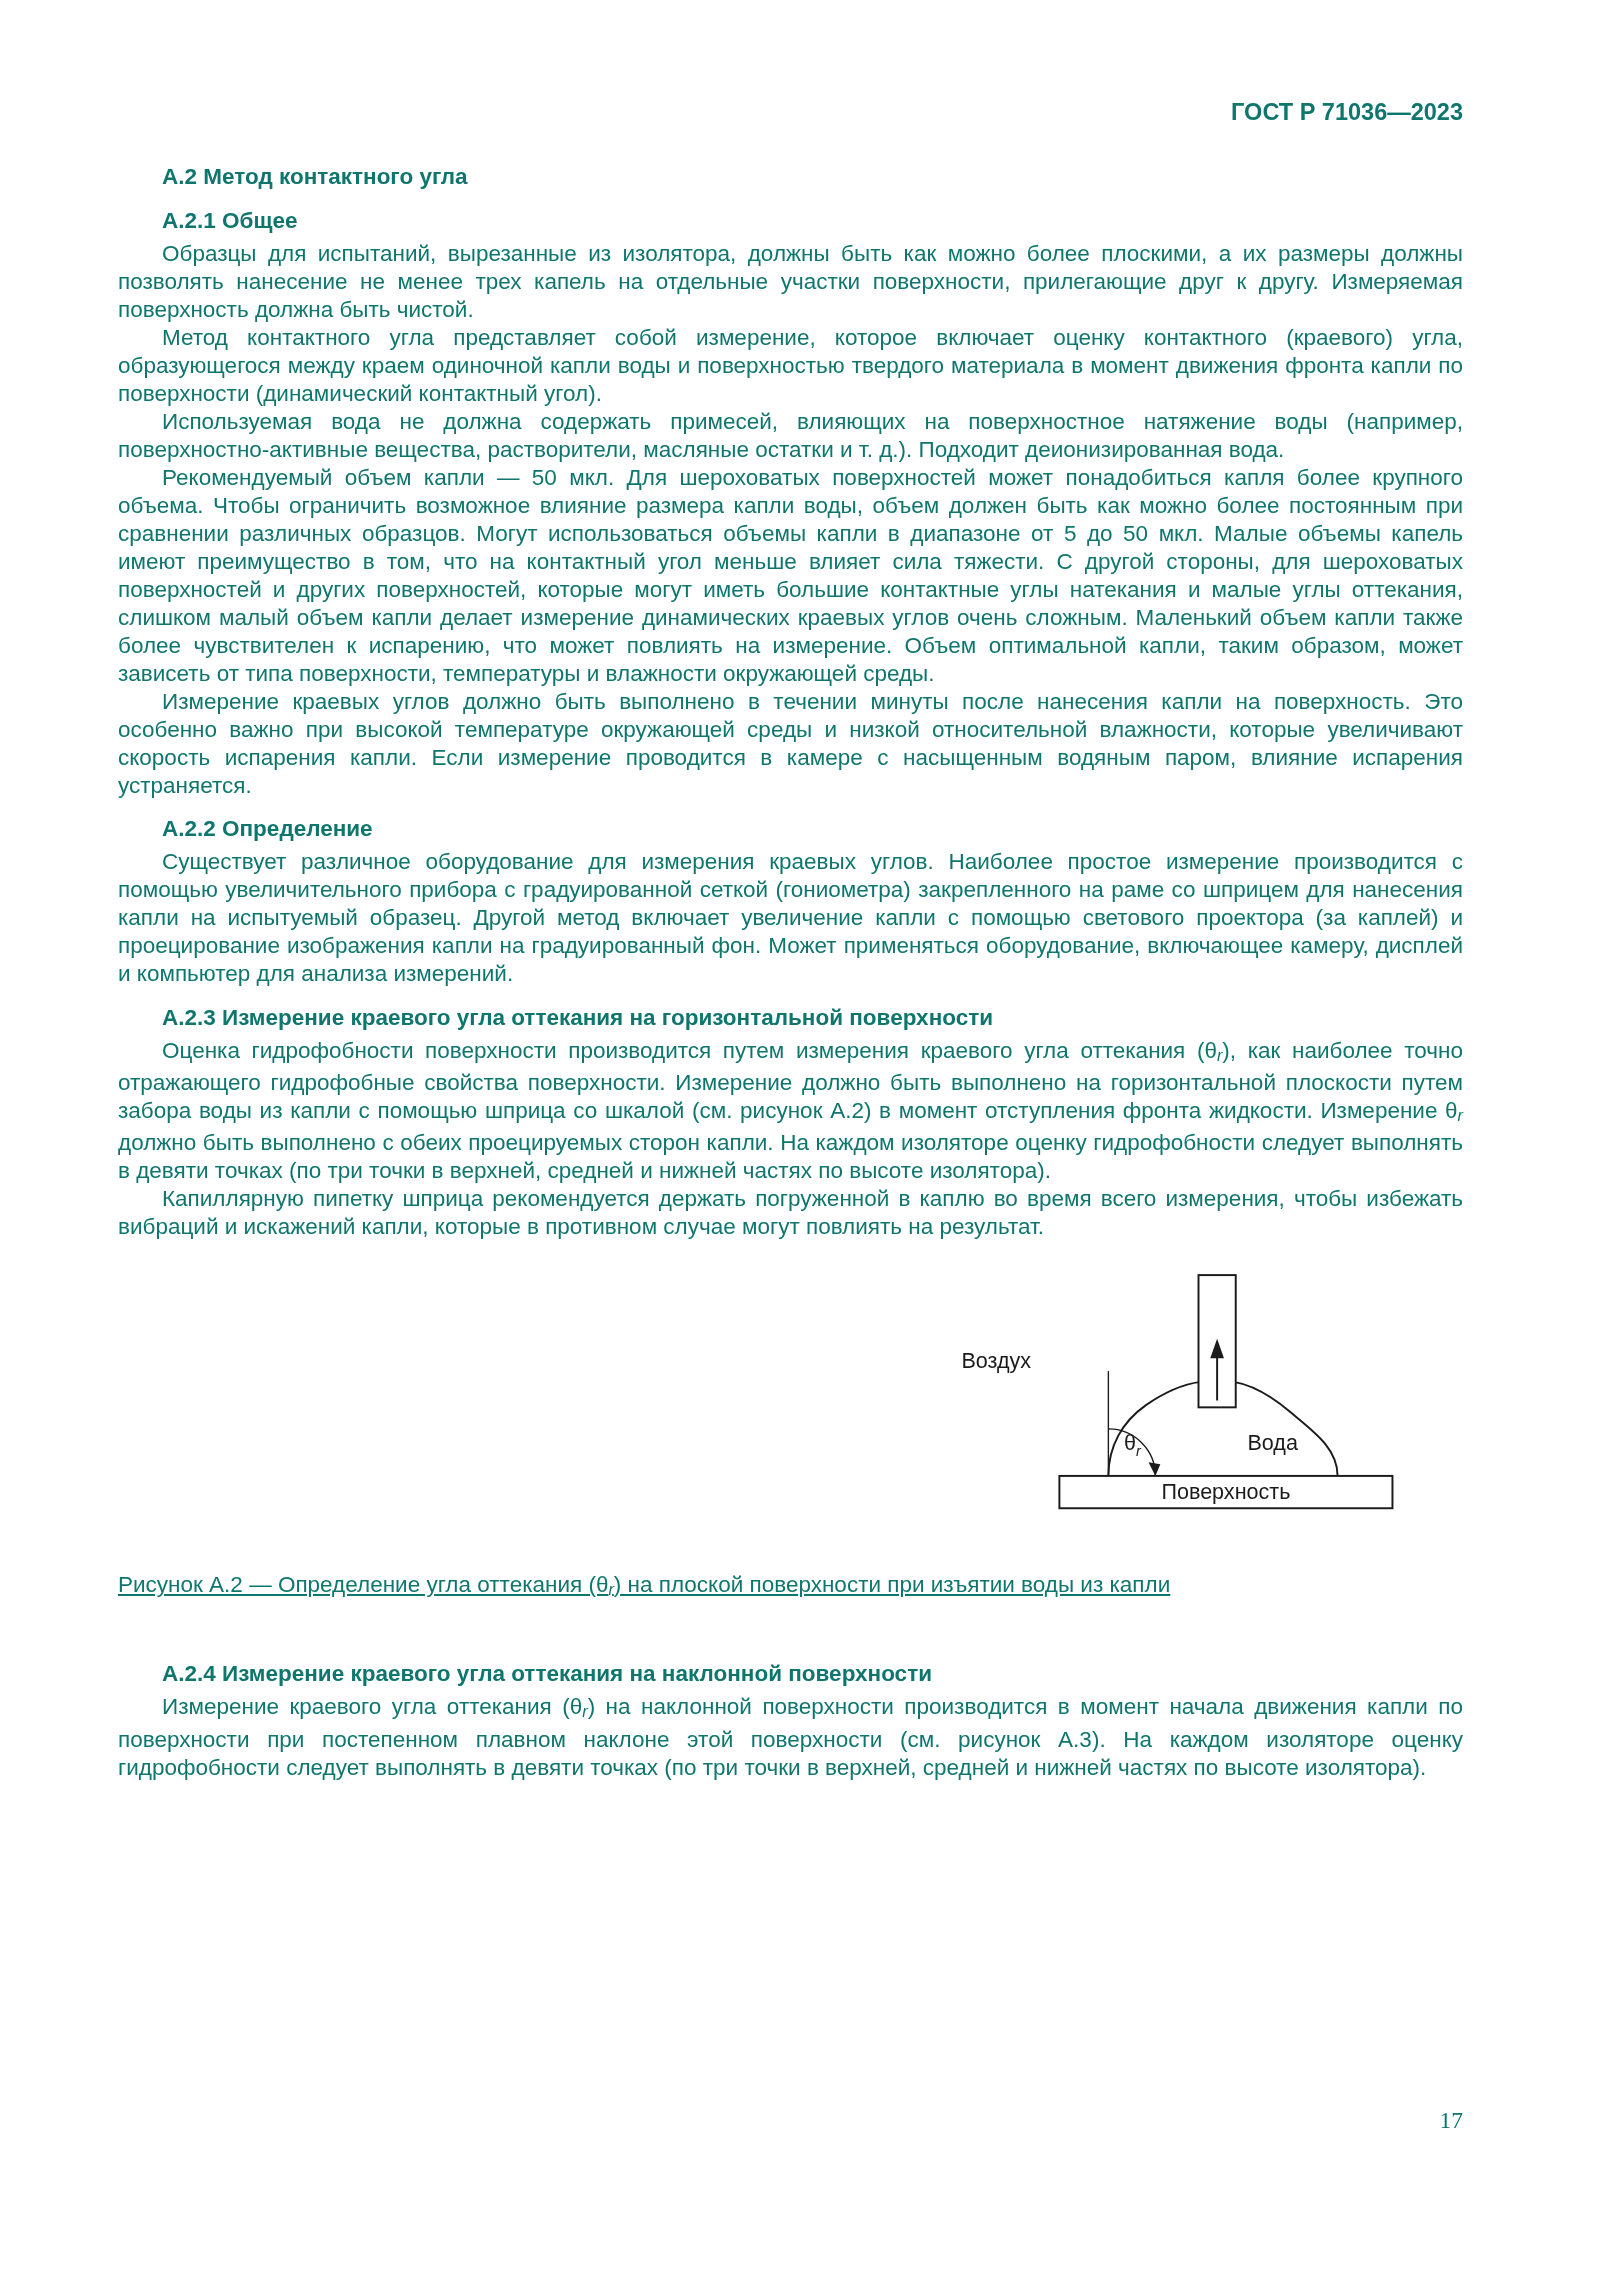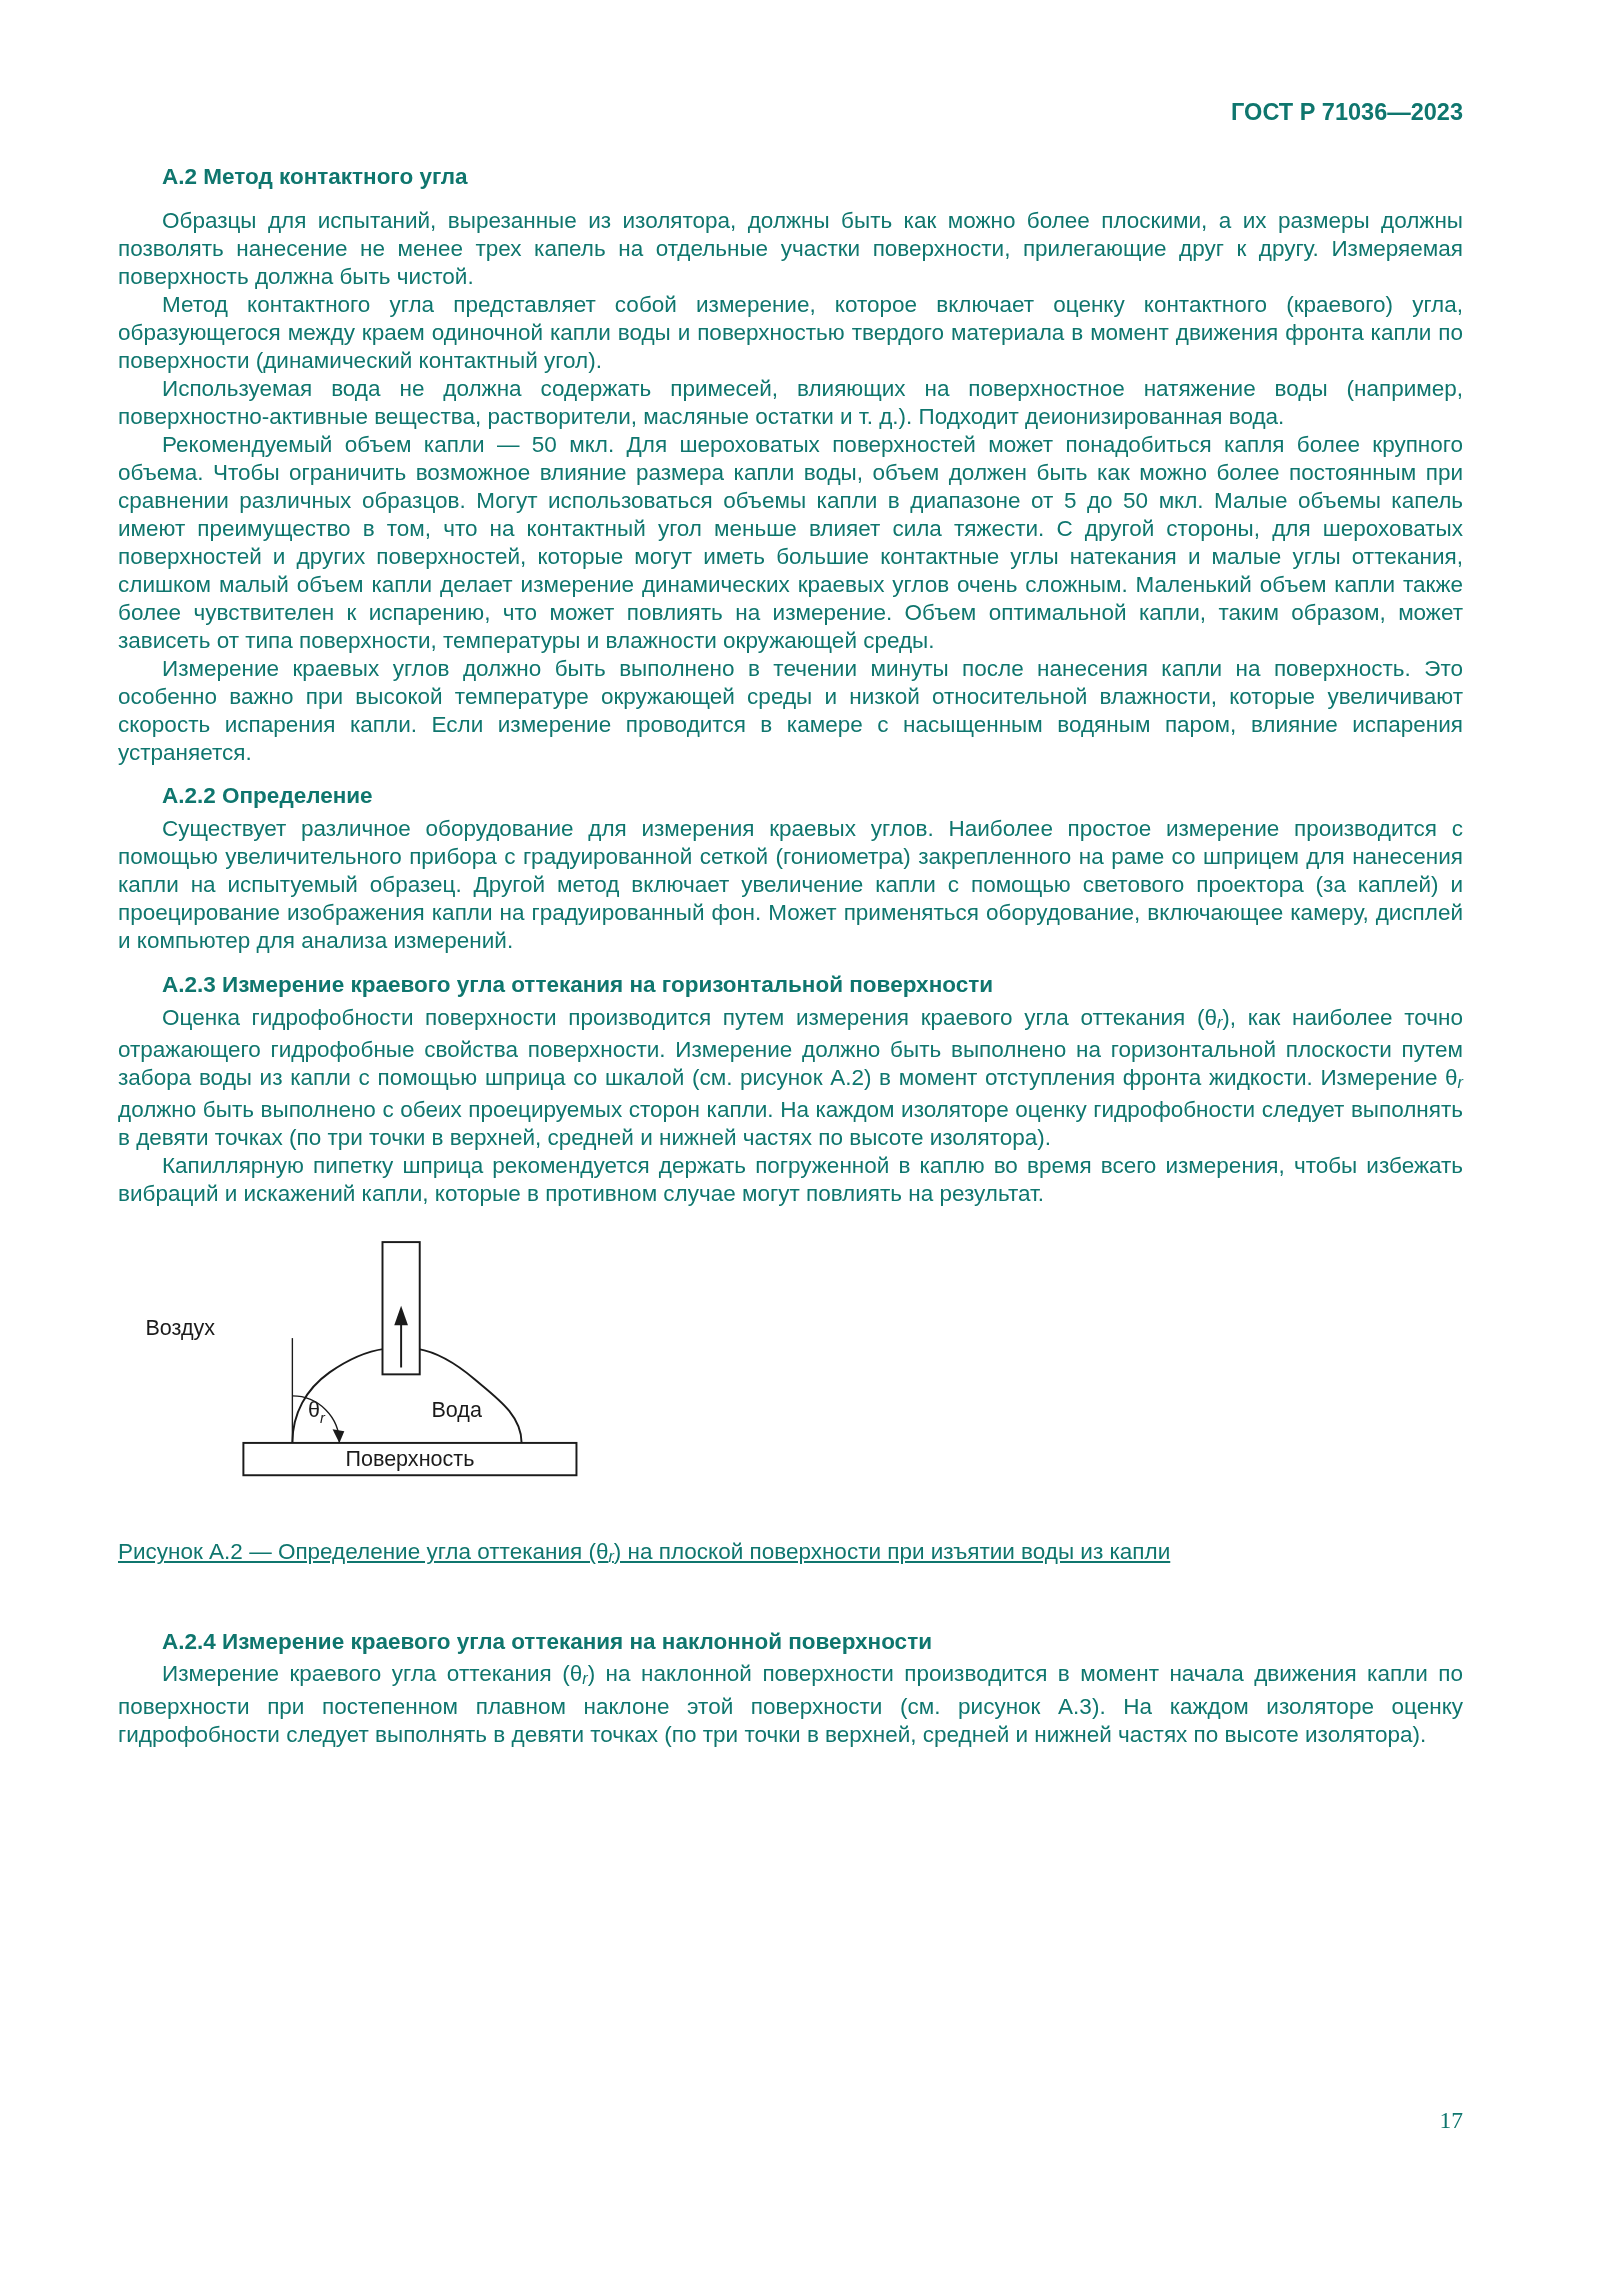--- a/index.html
+++ b/index.html
@@ -18,21 +18,21 @@
   .h {
     font-weight:bold; font-size:22.5px; line-height:28px;
     text-indent:44px; margin-top:15.7px; margin-bottom:4.9px;
   }
   .h-first { margin-top:12px; margin-bottom:15.7px; }
   .p {
     font-size:22.5px; line-height:28px;
     text-align:justify; text-indent:44px;
   }
   .sub { font-size:0.72em; font-style:italic; vertical-align:-0.2em; }
-  .figure-wrap { margin-top:29px; text-align:left; }
+  .figure-wrap { margin-top:29px; text-align:right; }
   .figure-wrap svg { display:inline-block; }
   .caption { margin-top:37px; margin-bottom:57px; font-size:22.5px; line-height:28px;text-decoration:underline; }
   .page-number {
     position:absolute; top:2107px; left:118px; width:1345px;
     text-align:right; font-size:23.5px;font-family:Liberation Serif, serif;
   }
   
   .ln   { stroke:#1b1b1b; stroke-width:2;   fill:none; }
   .thin { stroke:#1b1b1b; stroke-width:1.4; fill:none; }
   .box  { stroke:#1b1b1b; stroke-width:2;   fill:#ffffff; }
@@ -42,20 +42,21 @@
 </head>
 <body>
 
 <div class="page">
   <div class="content">
 
     <div class="doc-header">ГОСТ Р 71036—2023</div>
 
     <div class="h h-first">А.2 Метод контактного угла</div>
 
+    <div class="h">А.2.1 Общее</div>
     <p class="p">Образцы для испытаний, вырезанные из изолятора, должны быть как можно более плоскими, а их размеры должны позволять нанесение не менее трех капель на отдельные участки поверхности, прилегающие друг к другу. Измеряемая поверхность должна быть чистой.</p>
     <p class="p">Метод контактного угла представляет собой измерение, которое включает оценку контактного (краевого) угла, образующегося между краем одиночной капли воды и поверхностью твердого материала в момент движения фронта капли по поверхности (динамический контактный угол).</p>
     <p class="p">Используемая вода не должна содержать примесей, влияющих на поверхностное натяжение воды (например, поверхностно-активные вещества, растворители, масляные остатки и т. д.). Подходит деионизированная вода.</p>
     <p class="p">Рекомендуемый объем капли — 50 мкл. Для шероховатых поверхностей может понадобиться капля более крупного объема. Чтобы ограничить возможное влияние размера капли воды, объем должен быть как можно более постоянным при сравнении различных образцов. Могут использоваться объемы капли в диапазоне от 5 до 50 мкл. Малые объемы капель имеют преимущество в том, что на контактный угол меньше влияет сила тяжести. С другой стороны, для шероховатых поверхностей и других поверхностей, которые могут иметь большие контактные углы натекания и малые углы оттекания, слишком малый объем капли делает измерение динамических краевых углов очень сложным. Маленький объем капли также более чувствителен к испарению, что может повлиять на измерение. Объем оптимальной капли, таким образом, может зависеть от типа поверхности, температуры и влажности окружающей среды.</p>
     <p class="p">Измерение краевых углов должно быть выполнено в течении минуты после нанесения капли на поверхность. Это особенно важно при высокой температуре окружающей среды и низкой относительной влажности, которые увеличивают скорость испарения капли. Если измерение проводится в камере с насыщенным водяным паром, влияние испарения устраняется.</p>
 
     <div class="h">А.2.2 Определение</div>
     <p class="p">Существует различное оборудование для измерения краевых углов. Наиболее простое измерение производится с помощью увеличительного прибора с градуированной сеткой (гониометра) закрепленного на раме со шприцем для нанесения капли на испытуемый образец. Другой метод включает увеличение капли с помощью светового проектора (за каплей) и проецирование изображения капли на градуированный фон. Может применяться оборудование, включающее камеру, дисплей и компьютер для анализа измерений.</p>
 
     <div class="h">А.2.3 Измерение краевого угла оттекания на горизонтальной поверхности</div>

